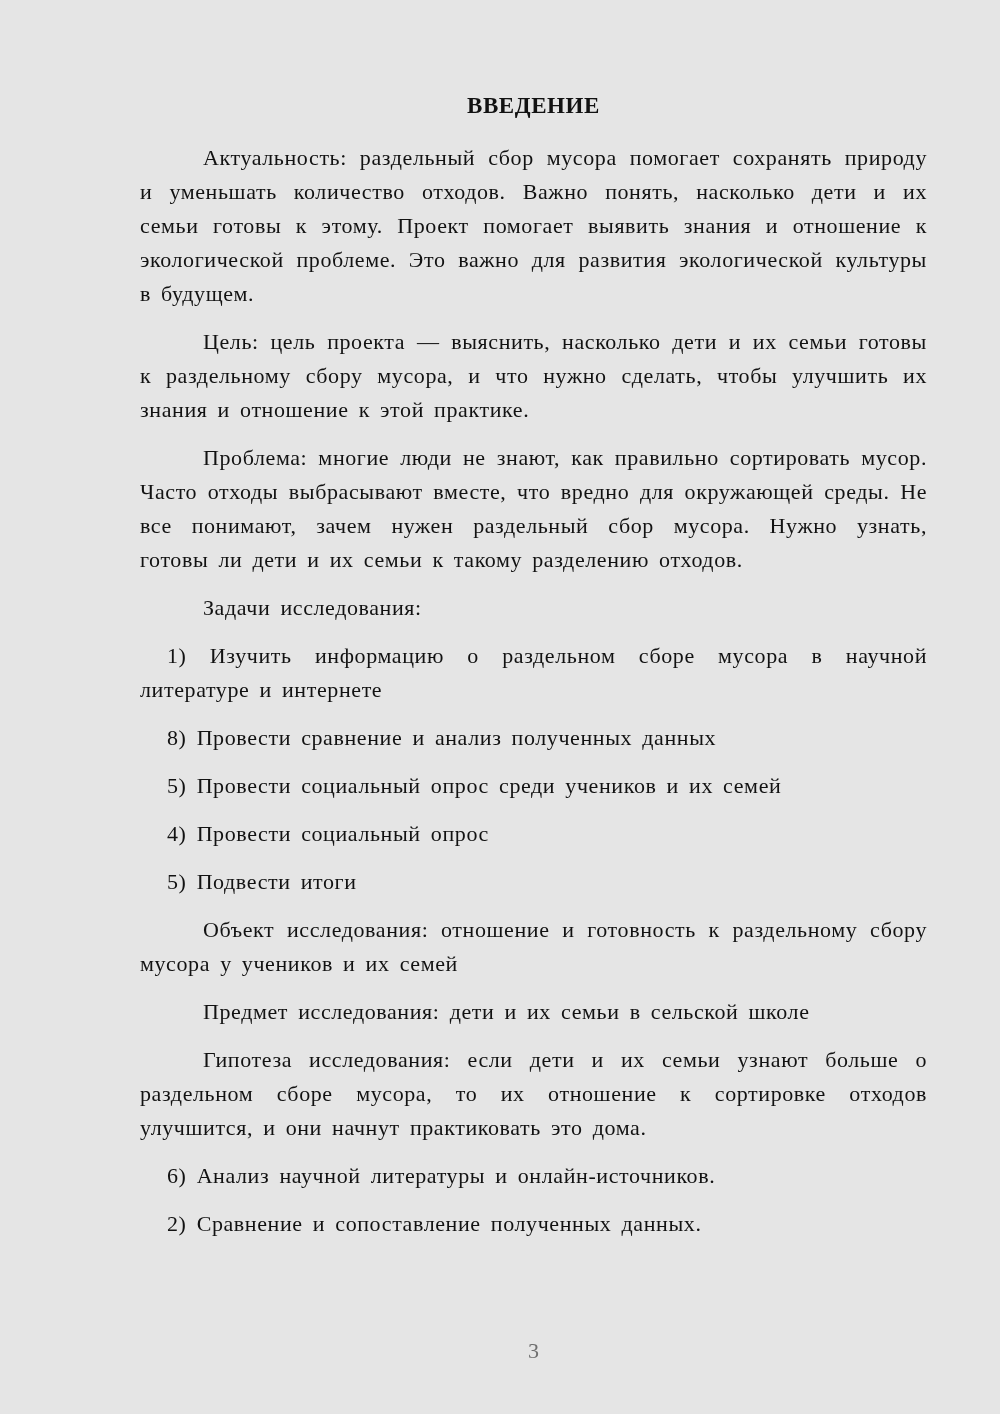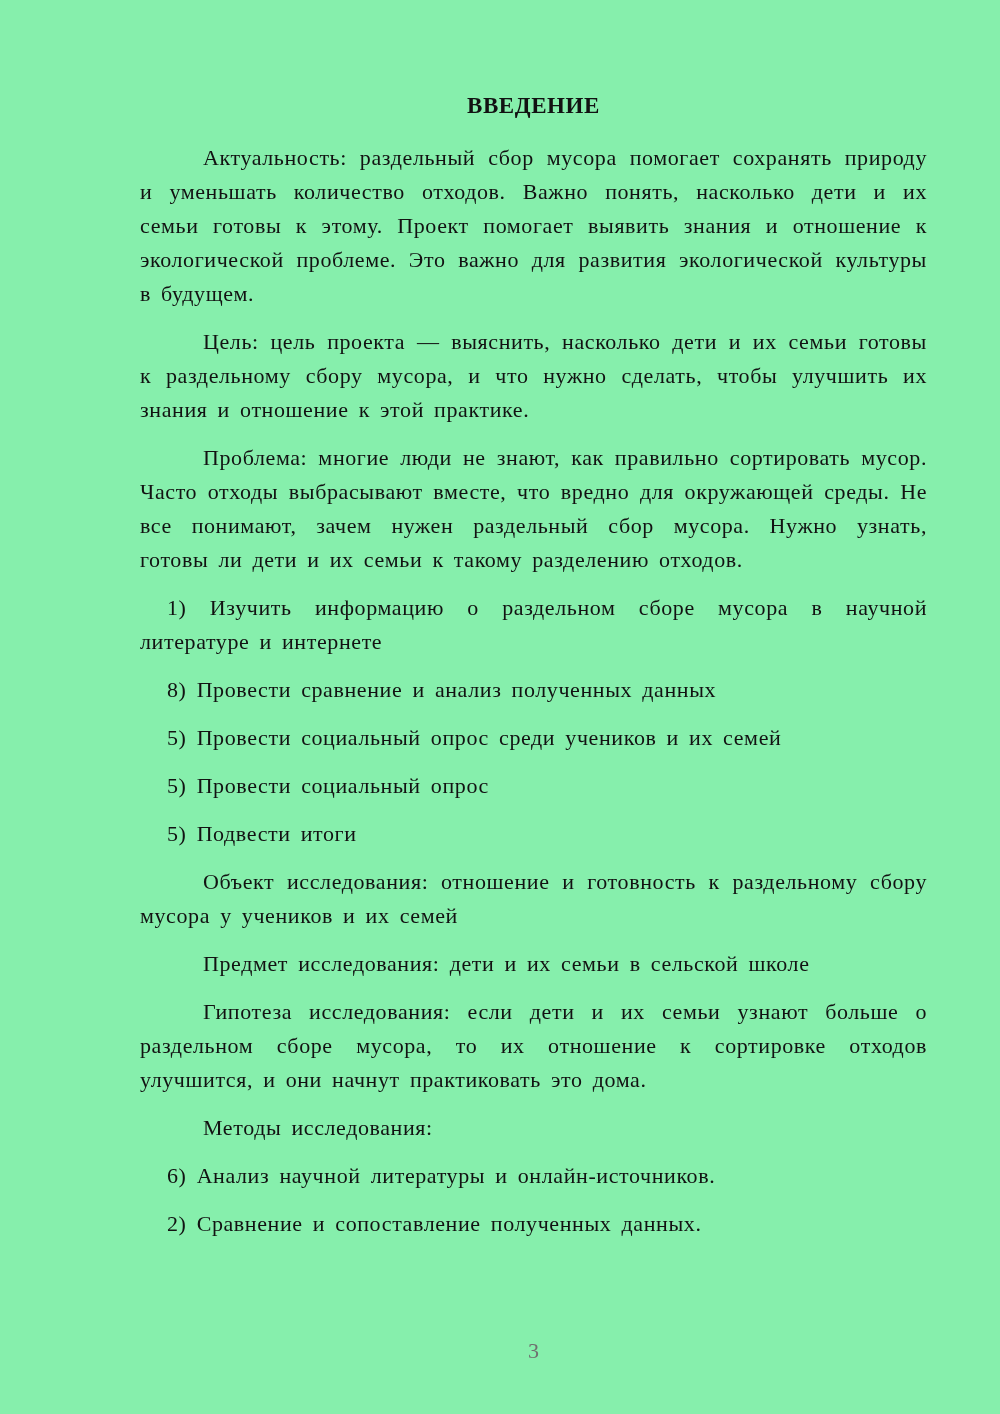--- a/index.html
+++ b/index.html
@@ -13,21 +13,21 @@
     font-family: "Liberation Serif", "DejaVu Serif", serif;
     color: #121212;
     overflow: hidden;
   }
   .page {
     position: relative;
     box-sizing: border-box;
     width: 1000px;
     height: 1414px;
     padding: 92px 73px 0 140px;
-    background: #86efac;
+    background: #e5e5e5;
   }
   .doc-title {
     font-size: 23px;
     font-weight: bold;
     text-align: center;
     letter-spacing: 0.6px;
     margin: 0 0 21px 0;
     line-height: 1.2;
   }
   .para {
@@ -58,38 +58,38 @@
 <div class="page">
 
   <h1 class="doc-title">ВВЕДЕНИЕ</h1>
 
   <p class="para">Актуальность: раздельный сбор мусора помогает сохранять природу и уменьшать количество отходов. Важно понять, насколько дети и их семьи готовы к этому. Проект помогает выявить знания и отношение к экологической проблеме. Это важно для развития экологической культуры в будущем.</p>
 
   <p class="para">Цель: цель проекта — выяснить, насколько дети и их семьи готовы к раздельному сбору мусора, и что нужно сделать, чтобы улучшить их знания и отношение к этой практике.</p>
 
   <p class="para">Проблема: многие люди не знают, как правильно сортировать мусор. Часто отходы выбрасывают вместе, что вредно для окружающей среды. Не все понимают, зачем нужен раздельный сбор мусора. Нужно узнать, готовы ли дети и их семьи к такому разделению отходов.</p>
 
+  <p class="para">Задачи исследования:</p>
 
   <p class="para list-item">1) Изучить информацию о раздельном сборе мусора в научной литературе и интернете</p>
 
   <p class="para list-item">8) Провести сравнение и анализ полученных данных</p>
 
   <p class="para list-item">5) Провести социальный опрос среди учеников и их семей</p>
 
-  <p class="para list-item">5) Провести социальный опрос</p>
+  <p class="para list-item">4) Провести социальный опрос</p>
 
   <p class="para list-item">5) Подвести итоги</p>
 
   <p class="para">Объект исследования: отношение и готовность к раздельному сбору мусора у учеников и их семей</p>
 
   <p class="para">Предмет исследования: дети и их семьи в сельской школе</p>
 
   <p class="para">Гипотеза исследования: если дети и их семьи узнают больше о раздельном сборе мусора, то их отношение к сортировке отходов улучшится, и они начнут практиковать это дома.</p>
 
-  <p class="para">Методы исследования:</p>
 
   <p class="para list-item">6) Анализ научной литературы и онлайн-источников.</p>
 
   <p class="para list-item">2) Сравнение и сопоставление полученных данных.</p>
 
 
   <div class="page-number">3</div>
 
 </div>
 

